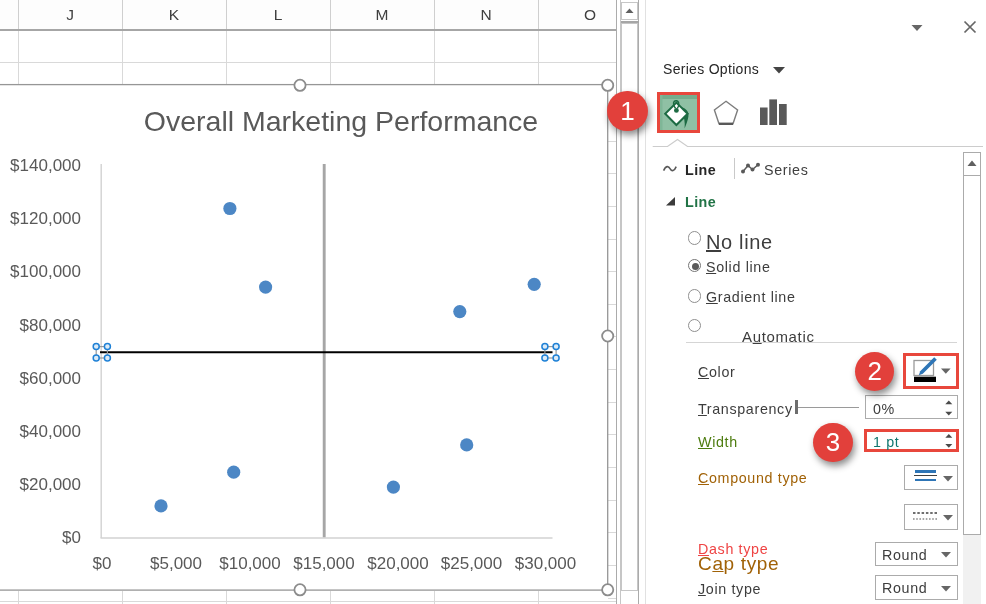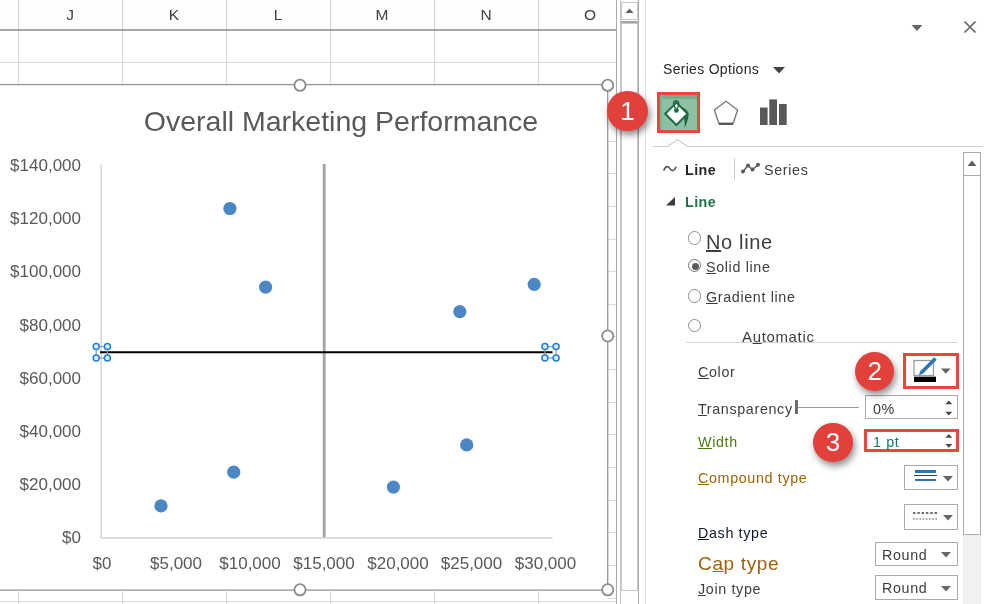--- a/index.html
+++ b/index.html
@@ -249,21 +249,21 @@
 
   <div class="abs" style="left:52px;top:470.3px;font-size:14.3px;letter-spacing:0.65px;color:#a16207;"><u>C</u>ompound type</div>
   <div class="abs" style="left:258px;top:464.5px;width:54px;height:25.5px;border:1px solid #ababab;box-sizing:border-box;background:#fff;"></div>
   <div class="abs" style="left:269px;top:470.2px;width:21px;height:2.6px;background:#2e75b6;"></div>
   <div class="abs" style="left:268px;top:474.7px;width:23px;height:1.3px;background:#404040;"></div>
   <div class="abs" style="left:269px;top:478.7px;width:21px;height:2.6px;background:#2e75b6;"></div>
   <svg class="abs" style="left:296px;top:474.5px;" width="12" height="8">
       <polygon points="1,1 11,1 6,6.5" fill="#666"></polygon>
     </svg>
 
-  <div class="abs" style="left:52px;top:525px;font-size:14.3px;letter-spacing:0.65px;color:#0f172a;"><u>D</u>ash type</div>
+  <div class="abs" style="left:52px;top:541px;font-size:14.3px;letter-spacing:0.65px;color:#ef4444;"><u>D</u>ash type</div>
   <div class="abs" style="left:258px;top:504px;width:54px;height:26px;border:1px solid #ababab;box-sizing:border-box;background:#fff;"></div>
   <svg class="abs" style="left:266px;top:511px;" width="28" height="12">
     <line x1="1" y1="2" x2="26" y2="2" stroke="#404040" stroke-width="1.6" stroke-dasharray="2.5,1.8"></line>
     <line x1="1" y1="8" x2="26" y2="8" stroke="#8a8a8a" stroke-width="1.4" stroke-dasharray="1.6,1.6"></line>
   </svg>
   <svg class="abs" style="left:296px;top:514px;" width="12" height="8">
       <polygon points="1,1 11,1 6,6.5" fill="#666"></polygon>
     </svg>
 
   <div class="abs" style="left:52px;top:553px;font-size:19px;letter-spacing:0.65px;color:#a16207;">C<u>a</u>p type</div>

